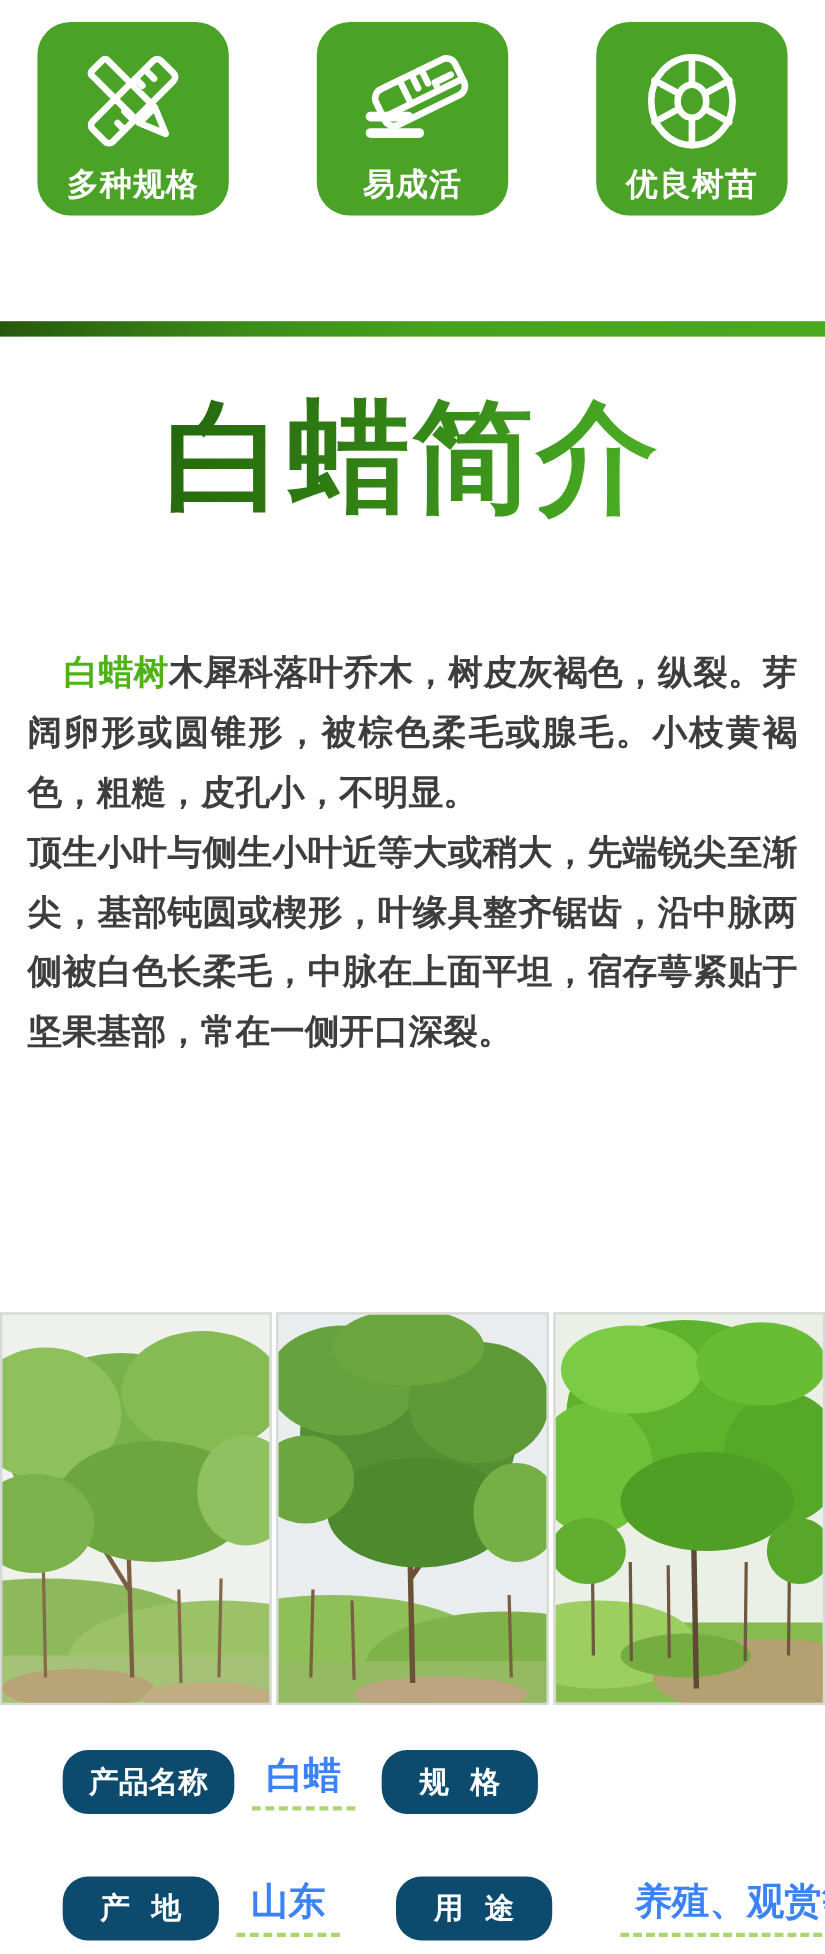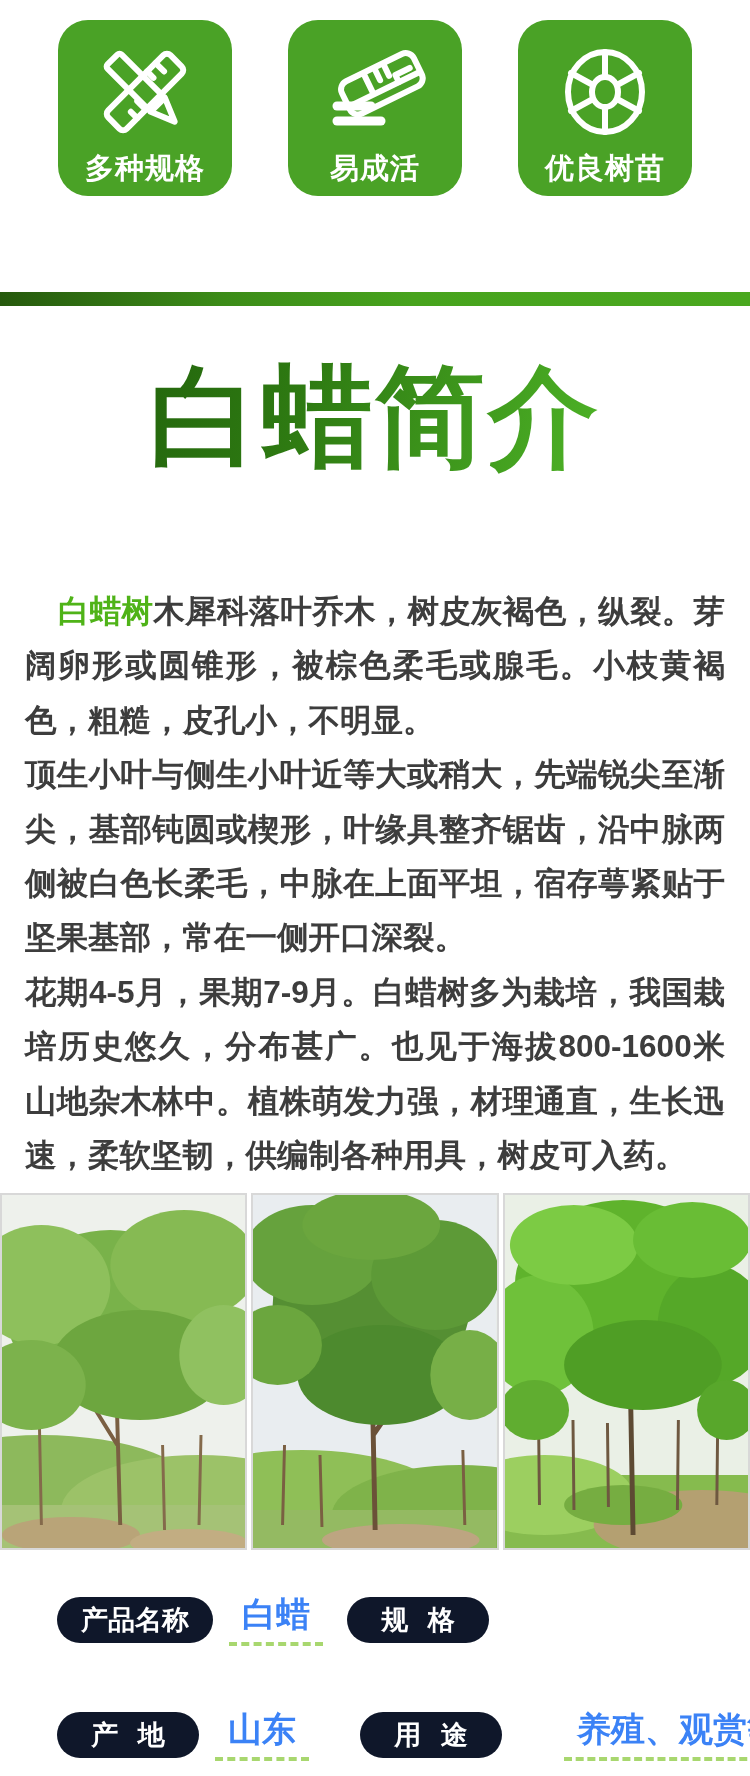--- a/index.html
+++ b/index.html
@@ -1,20 +1,20 @@
 <!DOCTYPE html>
 <html><head>
 <meta charset="utf-8">
 <style>
   html,body{margin:0;padding:0;background:#fff;}
   body{width:750px;height:1776px;overflow:hidden;font-family:"Liberation Sans",sans-serif;}
   .page{position:relative;width:750px;height:1776px;background:#fff;}
 
   
-  .features{position:absolute;top:20px;left:0;width:100%;display:flex;justify-content:center;gap:56px;}
+  .features{position:absolute;top:20px;left:0;width:100%;display:flex;justify-content:center;gap:80px;}
   .tile{width:174px;height:176px;background:#4aa226;border-radius:30px;box-sizing:border-box;
         display:flex;flex-direction:column;align-items:center;justify-content:flex-end;padding-bottom:13px;}
   .tile .ic{flex:1;display:flex;align-items:center;justify-content:center;padding-top:10px;}
   .tile svg{display:block;}
   .tile .lbl{color:#fff;font-size:29px;font-weight:700;letter-spacing:1px;line-height:1;}
 
   
   .divider{position:absolute;top:292px;left:0;width:750px;height:14px;
            background:linear-gradient(to right,#26590d 0%,#3c8c18 30%,#47a31d 55%,#4aa81f 100%);}
 
@@ -32,21 +32,21 @@
   .body-text p{margin:0;}
   .hl{color:#4fb318;margin-left:33px;}
 
   
   .photos{position:absolute;top:1193px;left:0;width:750px;height:357px;display:flex;gap:4px;background:#fff;}
   .photo{flex:1;border:2px solid #d8d8d8;box-sizing:border-box;overflow:hidden;background:#e8eee7;}
   .photo svg{display:block;width:100%;height:100%;}
 
   
   .cell{position:absolute;display:flex;align-items:center;height:50px;}
-  .pill{height:46px;min-width:142px;border-radius:23px;background:#0f172a;color:#fff;
+  .pill{height:58px;min-width:142px;border-radius:23px;background:#0c4a6e;color:#fff;
         font-size:27px;font-weight:700;display:flex;align-items:center;justify-content:center;
         padding:0 24px;box-sizing:border-box;word-spacing:12px;white-space:nowrap;line-height:1;}
   .val{margin-left:16px;font-size:34px;font-weight:700;color:#3b82f6;white-space:nowrap;
        padding:2px 13px 9px 13px;border-bottom:4px dashed #a8d76f;line-height:1.1;}
   .r1c1{top:1595px;left:57px;}  .r1c2{top:1595px;left:347px;}
   .r2c1{top:1710px;left:57px;}  .r2c2{top:1710px;left:360px;gap:46px;}
 </style>
 </head>
 <body>
 
@@ -107,21 +107,20 @@
     </div>
   </div>
 
   <div class="divider"></div>
 
   <div class="title">白蜡简介</div>
 
   <div class="body-text">
     <p><span class="hl">白蜡树</span><span>木犀科落叶乔木，树皮灰褐色，纵裂。芽阔卵形或圆锥形，被棕色柔毛或腺毛。小枝黄褐色，粗糙，皮孔小，不明显。</span></p>
     <p>顶生小叶与侧生小叶近等大或稍大，先端锐尖至渐尖，基部钝圆或楔形，叶缘具整齐锯齿，沿中脉两侧被白色长柔毛，中脉在上面平坦，宿存萼紧贴于坚果基部，常在一侧开口深裂。</p>
-    <p>花期4-5月，果期7-9月。白蜡树多为栽培，我国栽培历史悠久，分布甚广。也见于海拔800-1600米山地杂木林中。植株萌发力强，材理通直，生长迅速，柔软坚韧，供编制各种用具，树皮可入药。</p>
   </div>
 
   <div class="photos">
     <div class="photo">
       <svg viewBox="0 0 247 353" preserveAspectRatio="none">
         <rect width="247" height="353" fill="#eef1ec"></rect>
         <ellipse cx="40" cy="300" rx="160" ry="60" fill="#8db95c"></ellipse>
         <ellipse cx="200" cy="315" rx="140" ry="55" fill="#9cc268"></ellipse>
         <rect y="310" width="247" height="43" fill="#a5c276"></rect>
         <ellipse cx="70" cy="340" rx="70" ry="18" fill="#b9a478"></ellipse>

